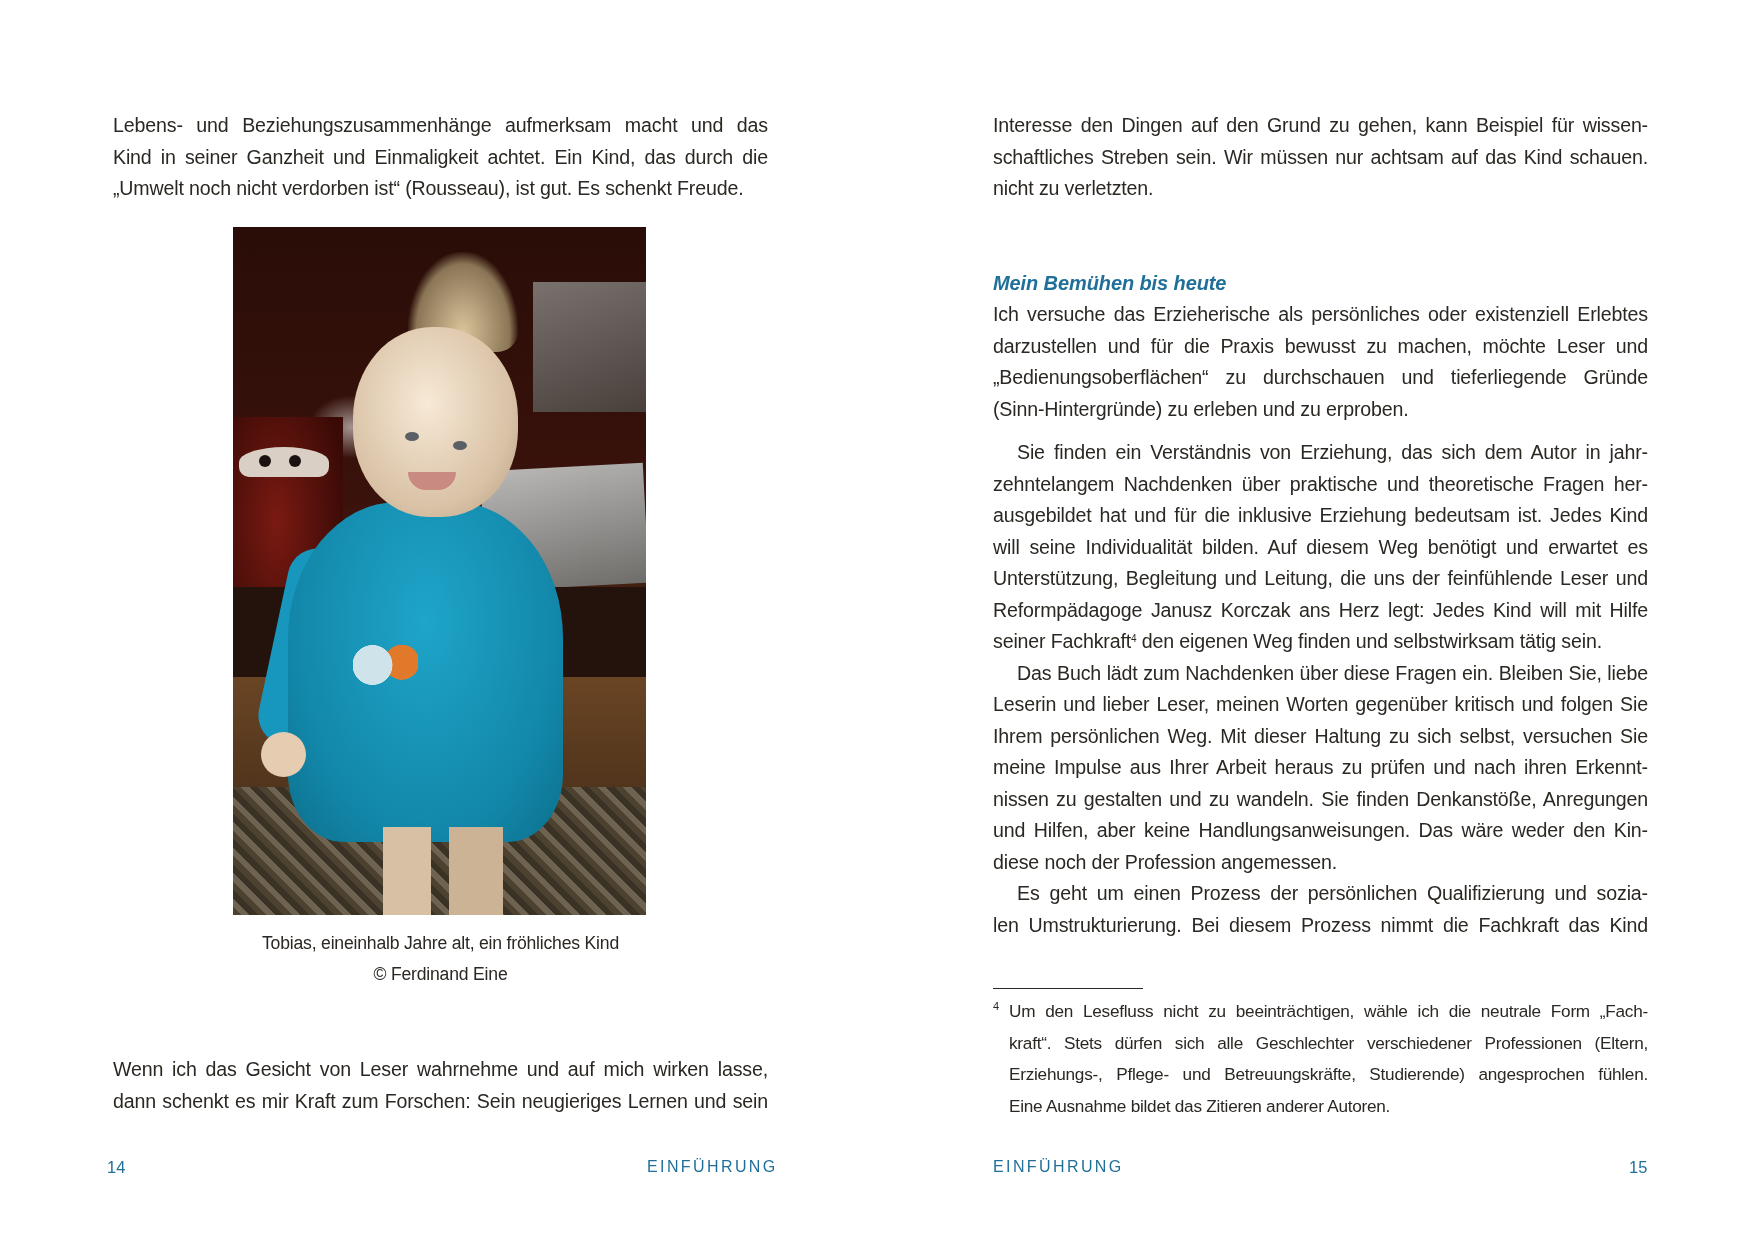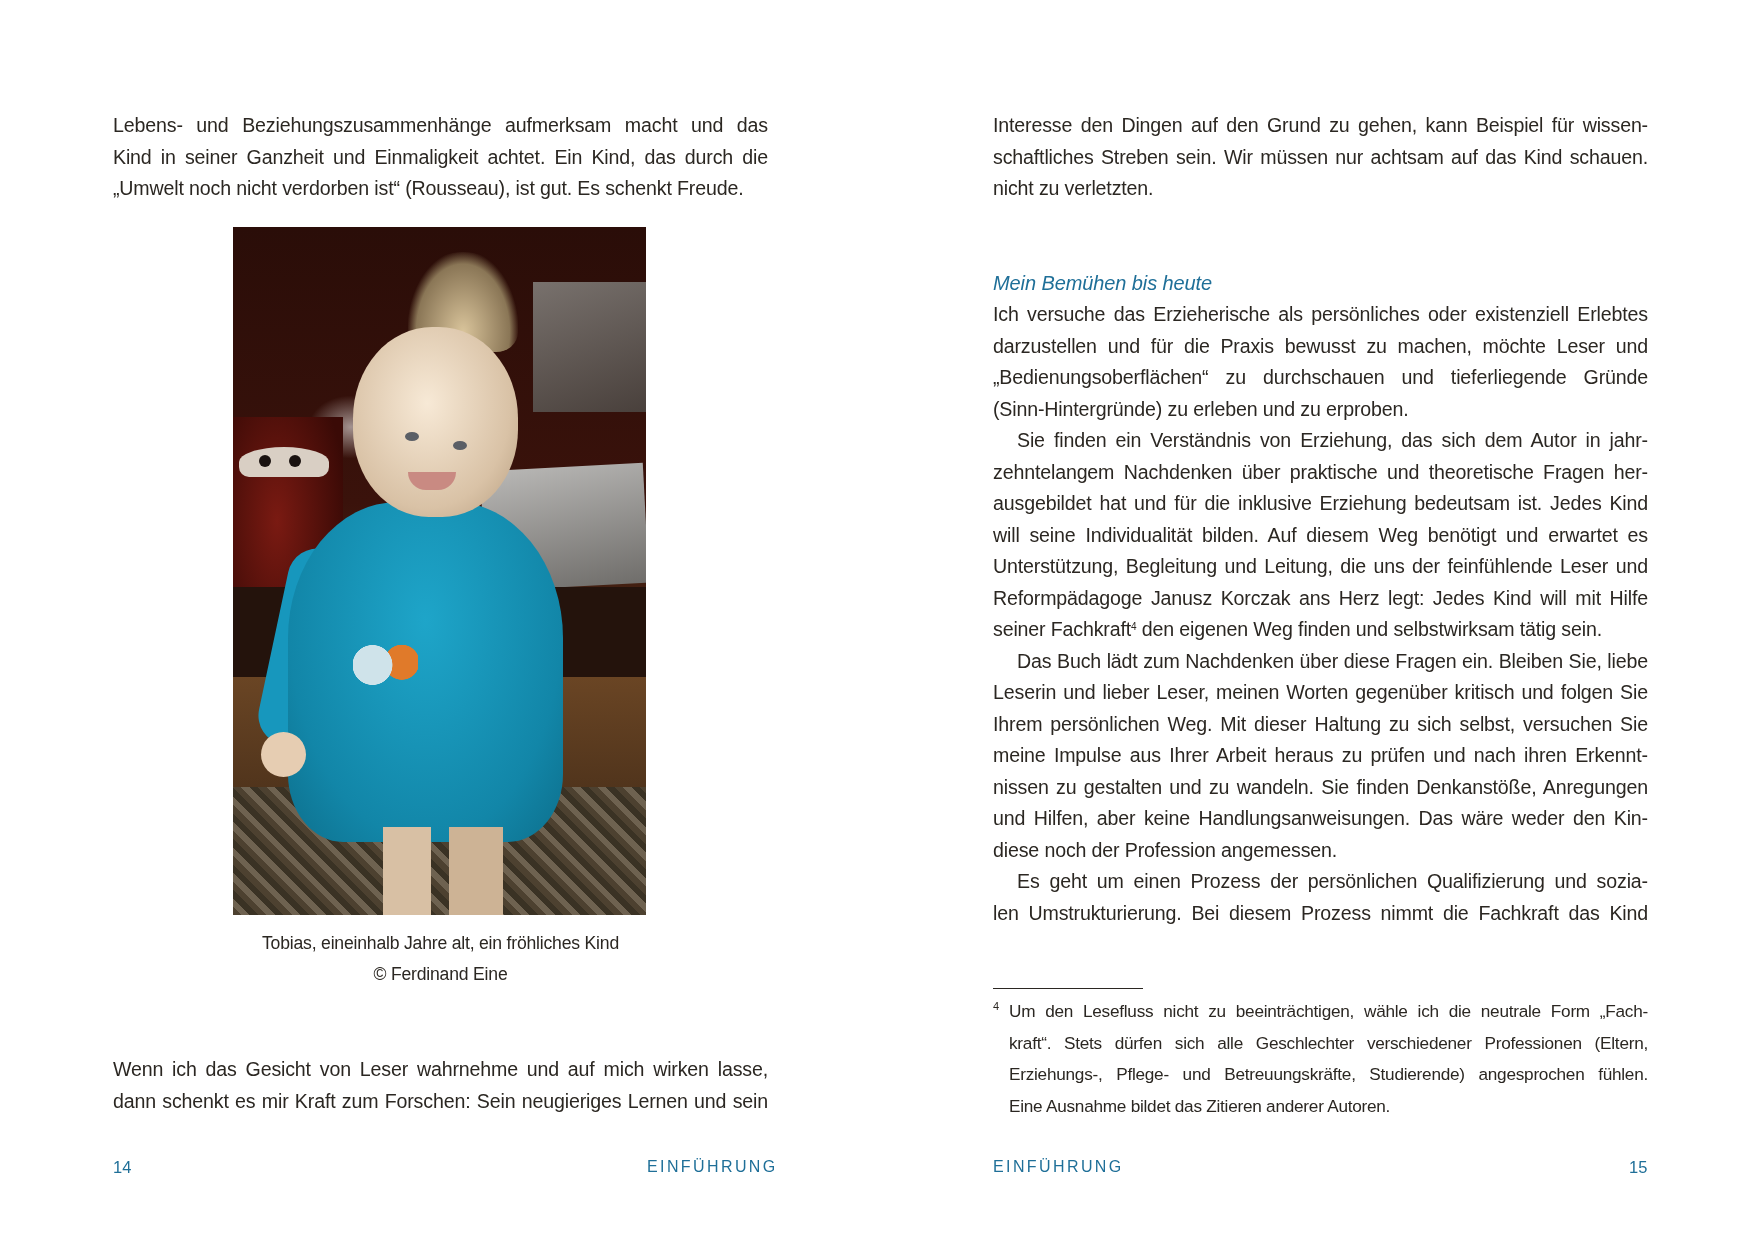--- a/index.html
+++ b/index.html
@@ -56,21 +56,21 @@
   .caption {
     position: absolute; left: 113px; width: 655px; text-align: center;
     font-size: 17.6px; line-height: 31px; letter-spacing: -0.2px;
   }
   .caption-1 { top: 928px; }
   .caption-2 { top: 959px; }
 
   .right-top { left: 119px; top: 110px; width: 655px; }
   .section-heading {
     position: absolute; left: 119px; top: 268px; width: 655px;
-    font-size: 20px; line-height: 31.5px; font-weight: normal; font-style: italic;
+    font-size: 20px; line-height: 31.5px; font-weight: bold; font-style: italic;
     color: #1f6f98; letter-spacing: -0.1px;
   }
   .right-main { left: 119px; top: 299px; width: 655px; }
 
   .footnote-rule {
     position: absolute; left: 119px; top: 988px; width: 150px; height: 0;
     border-top: 1.5px solid #2b2722;
   }
   .footnote {
     position: absolute; left: 119px; top: 996px; width: 655px;
@@ -82,21 +82,21 @@
   .footnote .fn-body { margin-left: 16px; text-align: justify; }
 
   .folio {
     position: absolute; top: 1156px; font-size: 16.5px; line-height: 22px;
     color: #1f6f98;
   }
   .running-head {
     position: absolute; top: 1156px; font-size: 16px; line-height: 22px;
     letter-spacing: 2.4px; color: #1f6f98;
   }
-  .folio-left { left: 113px; }
+  .folio-left { left: 107px; }
   .rh-left { left: 647px; }
   .rh-right { left: 119px; }
   .folio-right { left: 755px; }
   sup.fnref { font-size: 10px; vertical-align: 6px; line-height: 0; }
 </style>
 </head>
 <body>
 
 <div class="page page-left">
   <div class="text-block left-top">
@@ -148,21 +148,21 @@
   <div class="section-heading">Mein Bemühen bis heute</div>
 
   <div class="text-block right-main" id="right-main">
       <div>
         <span class="justify-line">Ich versuche das Erzieherische als persönliches oder existenziell Erlebtes</span>
         <span class="justify-line">darzustellen und für die Praxis bewusst zu machen, möchte Leser und</span>
         <span class="justify-line">„Bedienungsoberflächen“ zu durchschauen und tieferliegende Gründe</span>
         <span class="last-line">(Sinn-Hintergründe) zu erleben und zu erproben.</span>
       </div>
       <div>
-        <span class="justify-line" style="text-indent: 24px;">Sie finden ein Verständnis von Erziehung, das sich dem Autor in jahr-</span>
+        <span class="justify-line" style="text-indent: 24px; margin-top: 12px;">Sie finden ein Verständnis von Erziehung, das sich dem Autor in jahr-</span>
         <span class="justify-line">zehntelangem Nachdenken über praktische und theoretische Fragen her-</span>
         <span class="justify-line">ausgebildet hat und für die inklusive Erziehung bedeutsam ist. Jedes Kind</span>
         <span class="justify-line">will seine Individualität bilden. Auf diesem Weg benötigt und erwartet es</span>
         <span class="justify-line">Unterstützung, Begleitung und Leitung, die uns der feinfühlende Leser und</span>
         <span class="justify-line">Reformpädagoge Janusz Korczak ans Herz legt: Jedes Kind will mit Hilfe</span>
         <span class="last-line">seiner Fachkraft<sup class="fnref">4</sup> den eigenen Weg finden und selbstwirksam tätig sein.</span>
       </div>
       <div>
         <span class="justify-line" style="text-indent: 24px;">Das Buch lädt zum Nachdenken über diese Fragen ein. Bleiben Sie, liebe</span>
         <span class="justify-line">Leserin und lieber Leser, meinen Worten gegenüber kritisch und folgen Sie</span>

